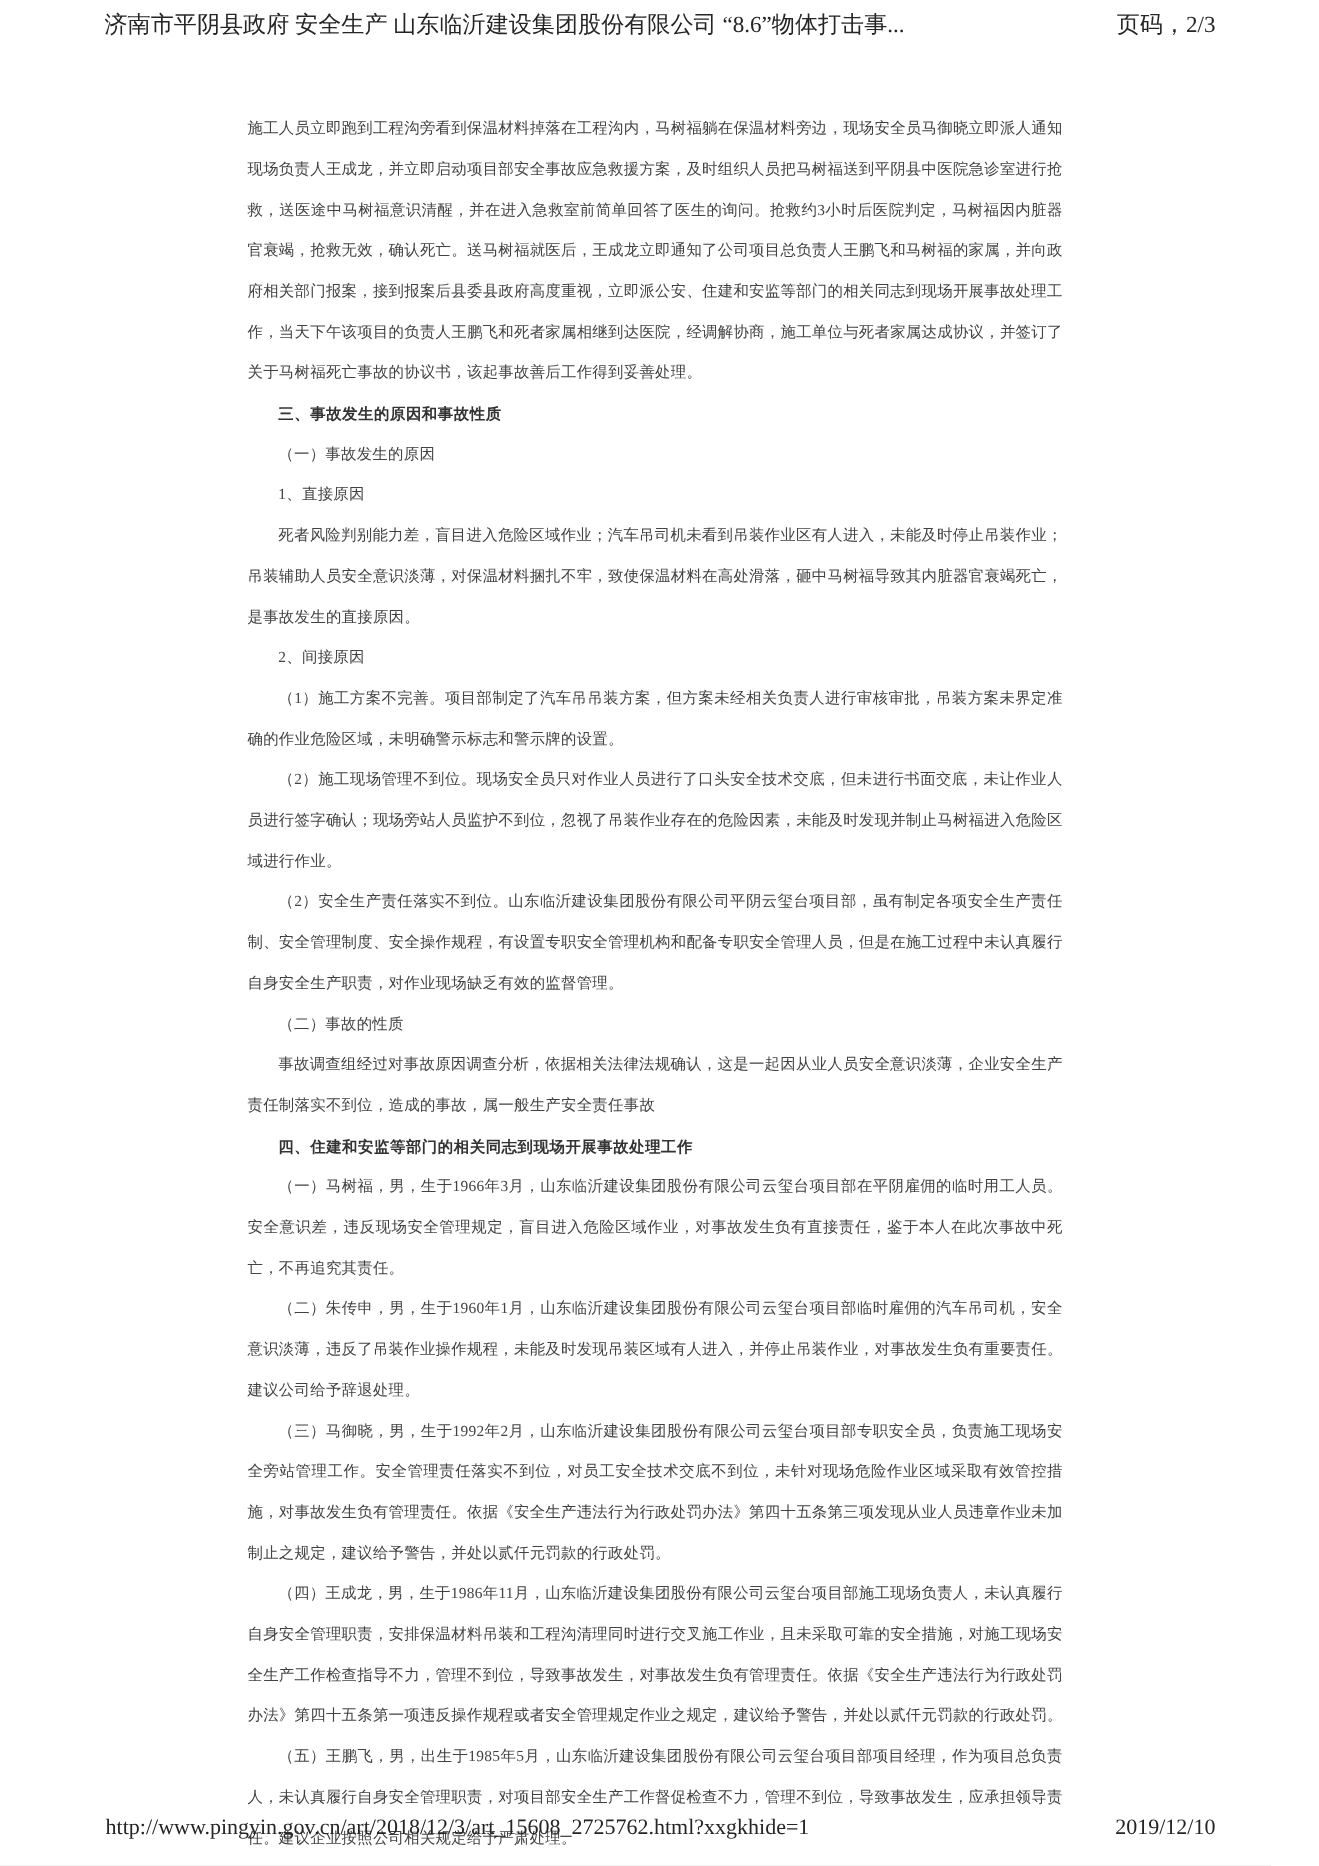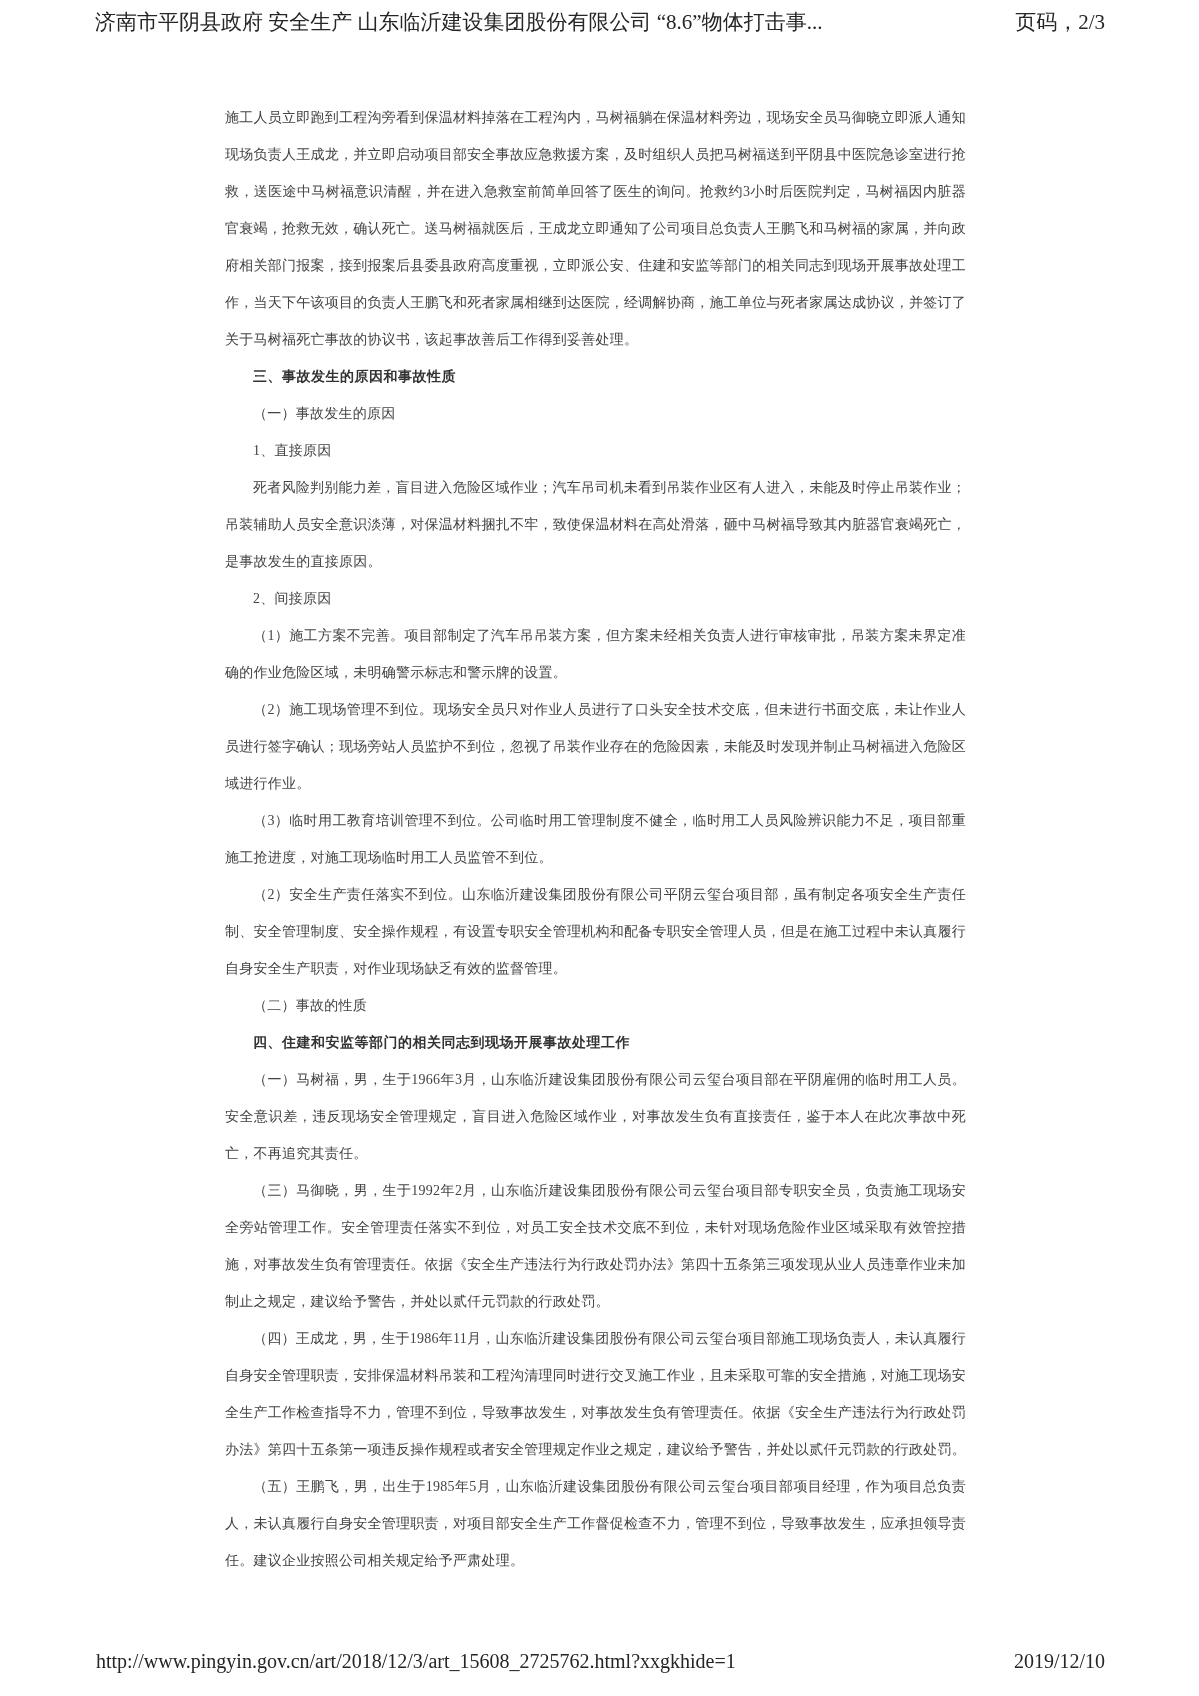--- a/index.html
+++ b/index.html
@@ -68,25 +68,26 @@
 
   <div class="doc-body">
       <p class="para flush">施工人员立即跑到工程沟旁看到保温材料掉落在工程沟内，马树福躺在保温材料旁边，现场安全员马御晓立即派人通知现场负责人王成龙，并立即启动项目部安全事故应急救援方案，及时组织人员把马树福送到平阴县中医院急诊室进行抢救，送医途中马树福意识清醒，并在进入急救室前简单回答了医生的询问。抢救约3小时后医院判定，马树福因内脏器官衰竭，抢救无效，确认死亡。送马树福就医后，王成龙立即通知了公司项目总负责人王鹏飞和马树福的家属，并向政府相关部门报案，接到报案后县委县政府高度重视，立即派公安、住建和安监等部门的相关同志到现场开展事故处理工作，当天下午该项目的负责人王鹏飞和死者家属相继到达医院，经调解协商，施工单位与死者家属达成协议，并签订了关于马树福死亡事故的协议书，该起事故善后工作得到妥善处理。</p>
       <p class="para heading">三、事故发生的原因和事故性质</p>
       <p class="para normal">（一）事故发生的原因</p>
       <p class="para normal">1、直接原因</p>
       <p class="para normal">死者风险判别能力差，盲目进入危险区域作业；汽车吊司机未看到吊装作业区有人进入，未能及时停止吊装作业；吊装辅助人员安全意识淡薄，对保温材料捆扎不牢，致使保温材料在高处滑落，砸中马树福导致其内脏器官衰竭死亡，是事故发生的直接原因。</p>
       <p class="para normal">2、间接原因</p>
       <p class="para normal">（1）施工方案不完善。项目部制定了汽车吊吊装方案，但方案未经相关负责人进行审核审批，吊装方案未界定准确的作业危险区域，未明确警示标志和警示牌的设置。</p>
       <p class="para normal">（2）施工现场管理不到位。现场安全员只对作业人员进行了口头安全技术交底，但未进行书面交底，未让作业人员进行签字确认；现场旁站人员监护不到位，忽视了吊装作业存在的危险因素，未能及时发现并制止马树福进入危险区域进行作业。</p>
-      <p class="para normal">（3）临时用工教育培训管理不到位。公司临时用工管理制度不健全，临时用工人员风险辨识能力不足，项目部重施工抢进度，对施工现场临时用工人员监管不到位。</p>
       <p class="para normal">（2）安全生产责任落实不到位。山东临沂建设集团股份有限公司平阴云玺台项目部，虽有制定各项安全生产责任制、安全管理制度、安全操作规程，有设置专职安全管理机构和配备专职安全管理人员，但是在施工过程中未认真履行自身安全生产职责，对作业现场缺乏有效的监督管理。</p>
       <p class="para normal">（二）事故的性质</p>
+      <p class="para normal">事故调查组经过对事故原因调查分析，依据相关法律法规确认，这是一起因从业人员安全意识淡薄，企业安全生产责任制落实不到位，造成的事故，属一般生产安全责任事故</p>
       <p class="para heading">四、住建和安监等部门的相关同志到现场开展事故处理工作</p>
       <p class="para normal">（一）马树福，男，生于1966年3月，山东临沂建设集团股份有限公司云玺台项目部在平阴雇佣的临时用工人员。安全意识差，违反现场安全管理规定，盲目进入危险区域作业，对事故发生负有直接责任，鉴于本人在此次事故中死亡，不再追究其责任。</p>
+      <p class="para normal">（二）朱传申，男，生于1960年1月，山东临沂建设集团股份有限公司云玺台项目部临时雇佣的汽车吊司机，安全意识淡薄，违反了吊装作业操作规程，未能及时发现吊装区域有人进入，并停止吊装作业，对事故发生负有重要责任。建议公司给予辞退处理。</p>
       <p class="para normal">（三）马御晓，男，生于1992年2月，山东临沂建设集团股份有限公司云玺台项目部专职安全员，负责施工现场安全旁站管理工作。安全管理责任落实不到位，对员工安全技术交底不到位，未针对现场危险作业区域采取有效管控措施，对事故发生负有管理责任。依据《安全生产违法行为行政处罚办法》第四十五条第三项发现从业人员违章作业未加制止之规定，建议给予警告，并处以贰仟元罚款的行政处罚。</p>
       <p class="para normal">（四）王成龙，男，生于1986年11月，山东临沂建设集团股份有限公司云玺台项目部施工现场负责人，未认真履行自身安全管理职责，安排保温材料吊装和工程沟清理同时进行交叉施工作业，且未采取可靠的安全措施，对施工现场安全生产工作检查指导不力，管理不到位，导致事故发生，对事故发生负有管理责任。依据《安全生产违法行为行政处罚办法》第四十五条第一项违反操作规程或者安全管理规定作业之规定，建议给予警告，并处以贰仟元罚款的行政处罚。</p>
       <p class="para normal">（五）王鹏飞，男，出生于1985年5月，山东临沂建设集团股份有限公司云玺台项目部项目经理，作为项目总负责人，未认真履行自身安全管理职责，对项目部安全生产工作督促检查不力，管理不到位，导致事故发生，应承担领导责任。建议企业按照公司相关规定给予严肃处理。</p>
     </div>
 
   <div class="print-footer">
     <span>http://www.pingyin.gov.cn/art/2018/12/3/art_15608_2725762.html?xxgkhide=1</span>
     <span>2019/12/10</span>
   </div>
 

